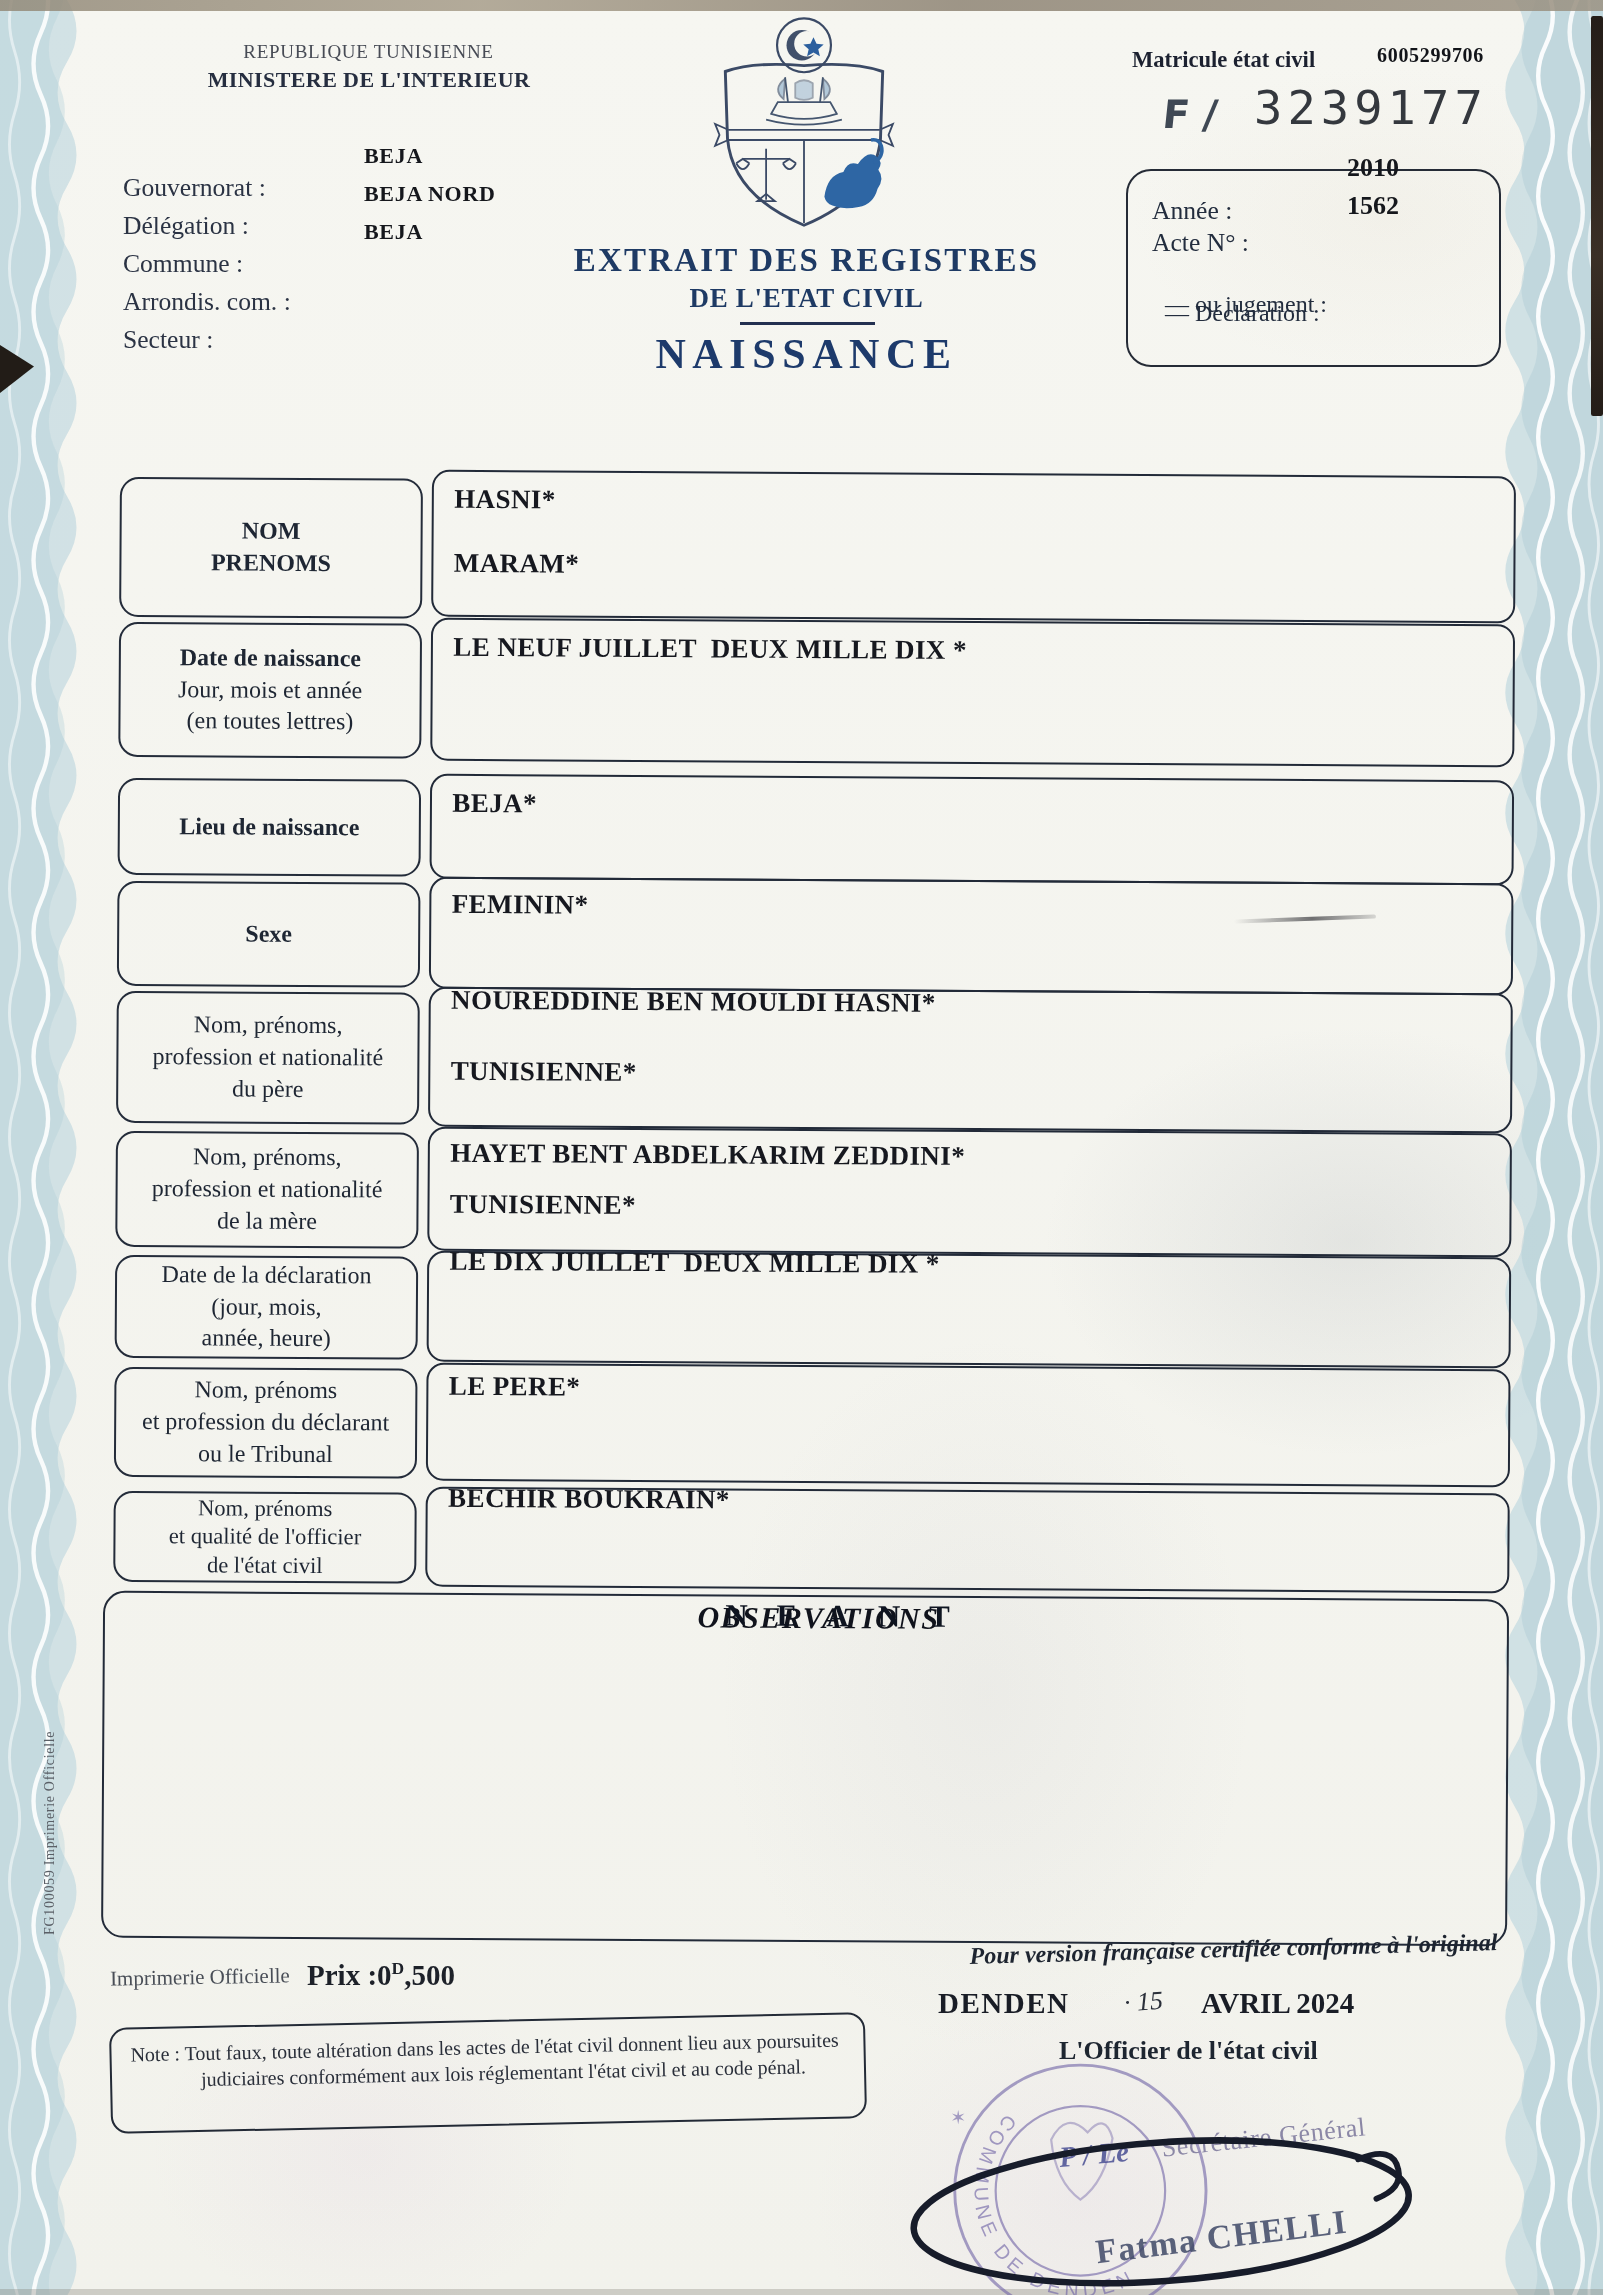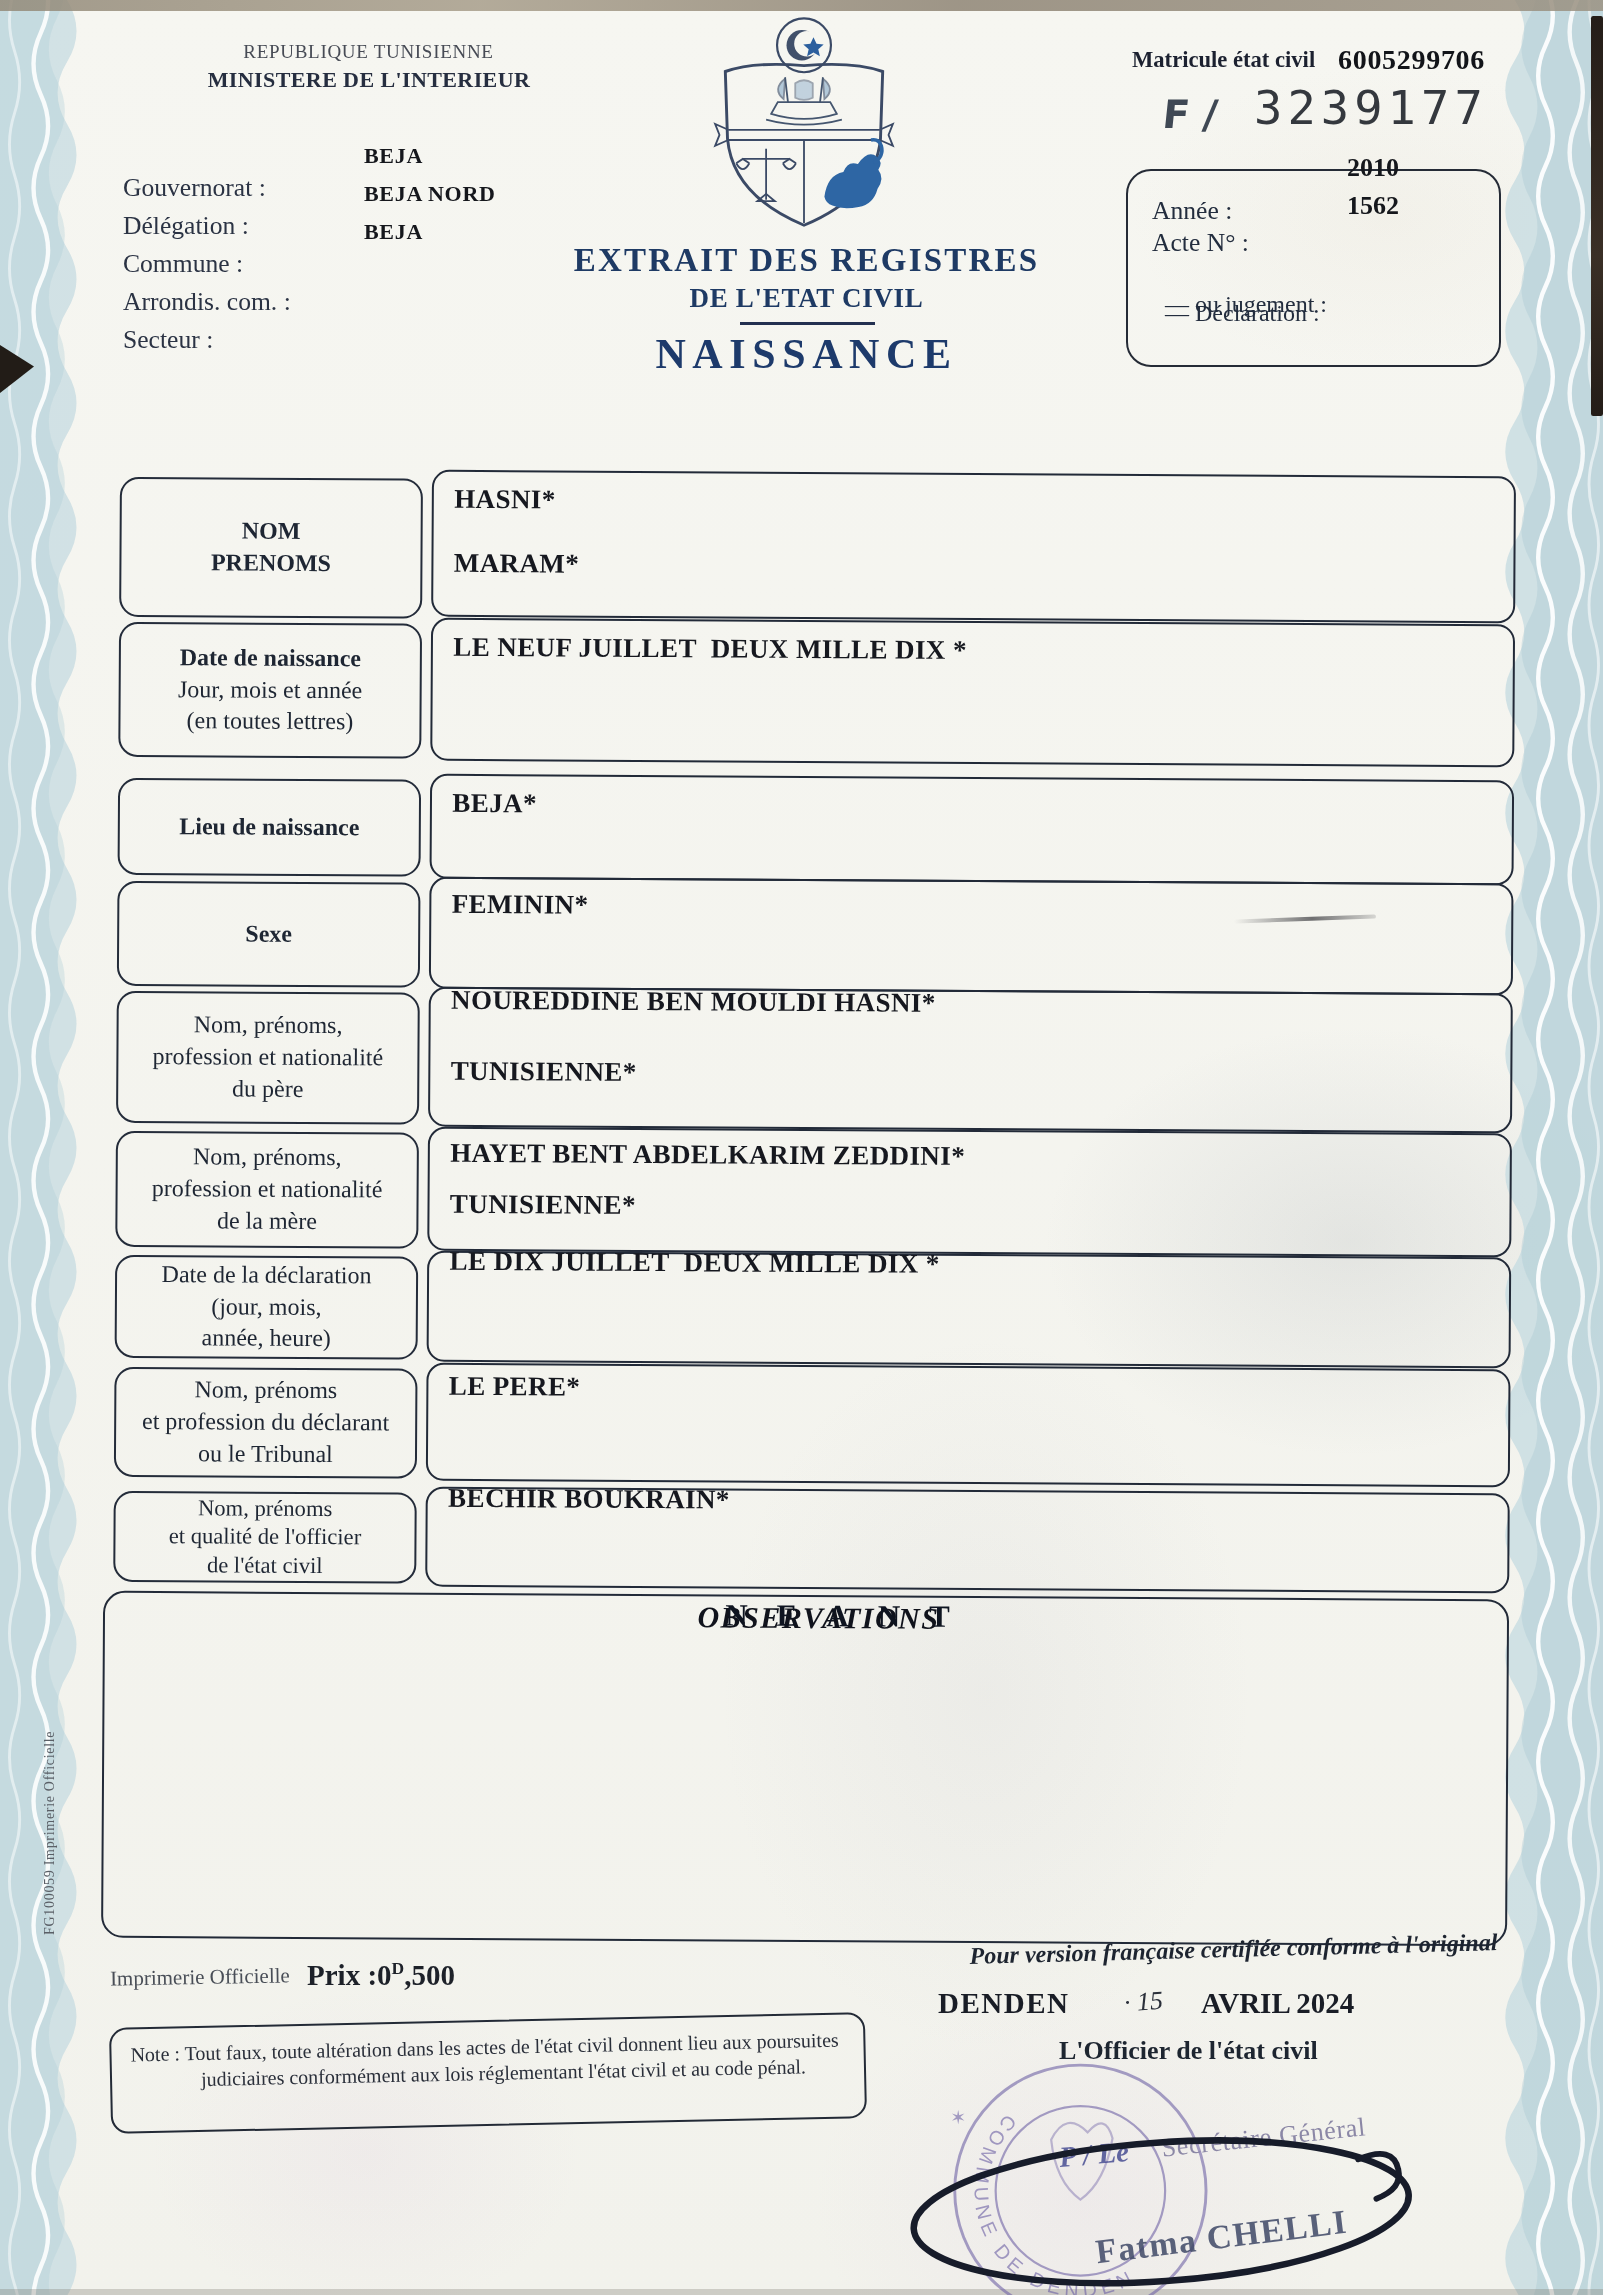--- a/index.html
+++ b/index.html
@@ -22,21 +22,21 @@
   .pen-dash{left:1234px;top:917px;width:142px;height:4.4px;transform:rotate(-2deg);
     background:linear-gradient(to right, rgba(40,40,45,0), rgba(40,40,45,.65) 55%, rgba(40,40,45,.15));border-radius:2.2px;}
 
   
   .republic{left:186px;top:41px;width:365px;text-align:center;font-size:19px;letter-spacing:0.7px;color:#474b55;}
   .ministry{left:150px;top:67px;width:438px;text-align:center;font-size:22px;font-weight:bold;color:#262e40;letter-spacing:0.4px;}
   .admin-labels{left:123px;top:169px;font-size:25.6px;line-height:38px;color:#2b3344;}
   .admin-values{left:364px;top:137px;font-size:22px;line-height:38px;font-weight:bold;color:#15171c;letter-spacing:0.7px;}
 
   .matricule-label{left:1132px;top:47px;font-size:22.6px;font-weight:bold;color:#1c2130;}
-  .matricule-value{left:1338px;top:44px;font-size:28px;font-weight:bold;color:#121419;letter-spacing:0.7px;}
+  .matricule-value{left:1377px;top:44px;font-size:20px;font-weight:bold;color:#121419;letter-spacing:0.7px;}
   .series-prefix{left:1163px;top:92px;font-family:"DejaVu Sans",sans-serif;font-size:39px;font-weight:bold;color:#3f4854;transform:skewX(-6deg);}
   .series-number{left:1254px;top:80px;font-family:"DejaVu Sans Mono",monospace;font-size:47px;color:#34383e;letter-spacing:5.1px;}
 
   .acte-box{left:1126px;top:169px;width:371px;height:194px;border:2.6px solid #252b36;border-radius:25px;}
   .year-overprint{left:1347px;top:153px;font-size:26px;font-weight:bold;color:#15171c;}
   .annee-label{left:1152px;top:196px;font-size:25.6px;}
   .annee-value{left:1347px;top:191px;font-size:26px;font-weight:bold;color:#15171c;}
   .acte-label{left:1152px;top:228px;font-size:25.6px;}
   .decl-label{left:1165px;top:260px;font-size:24px;margin-top:40px;}
   .jug-label{left:1165px;top:291px;font-size:24px;}

